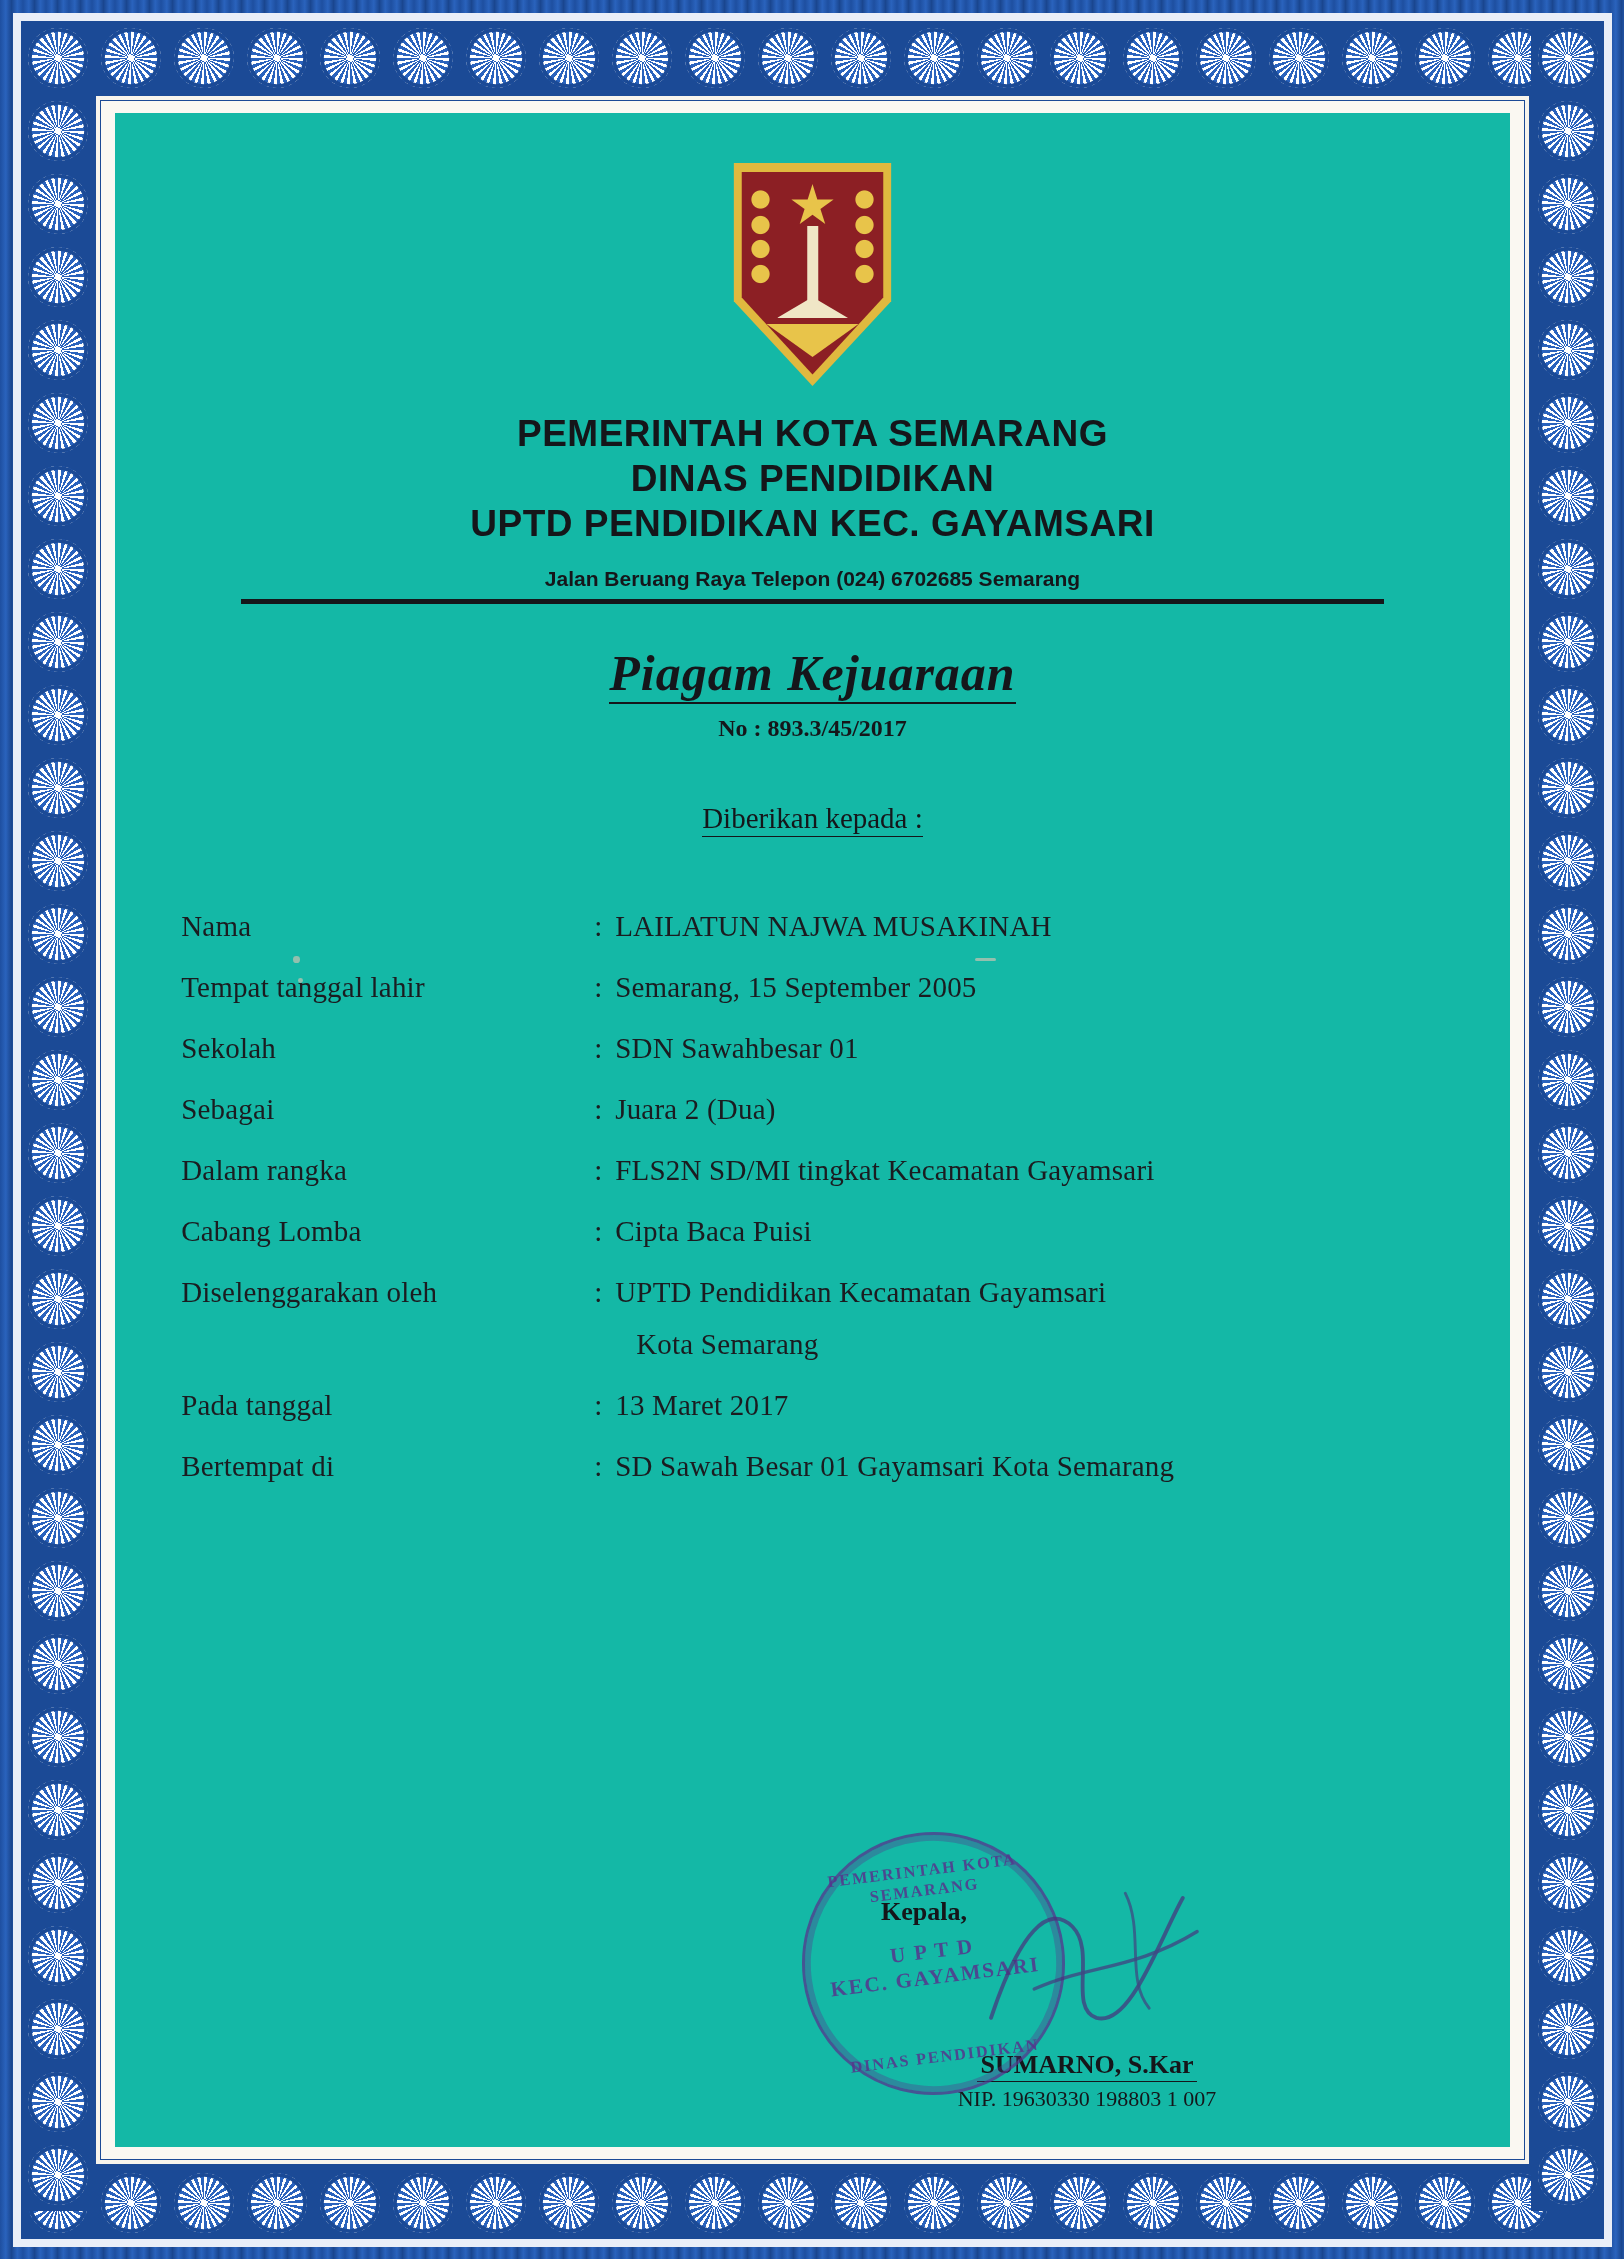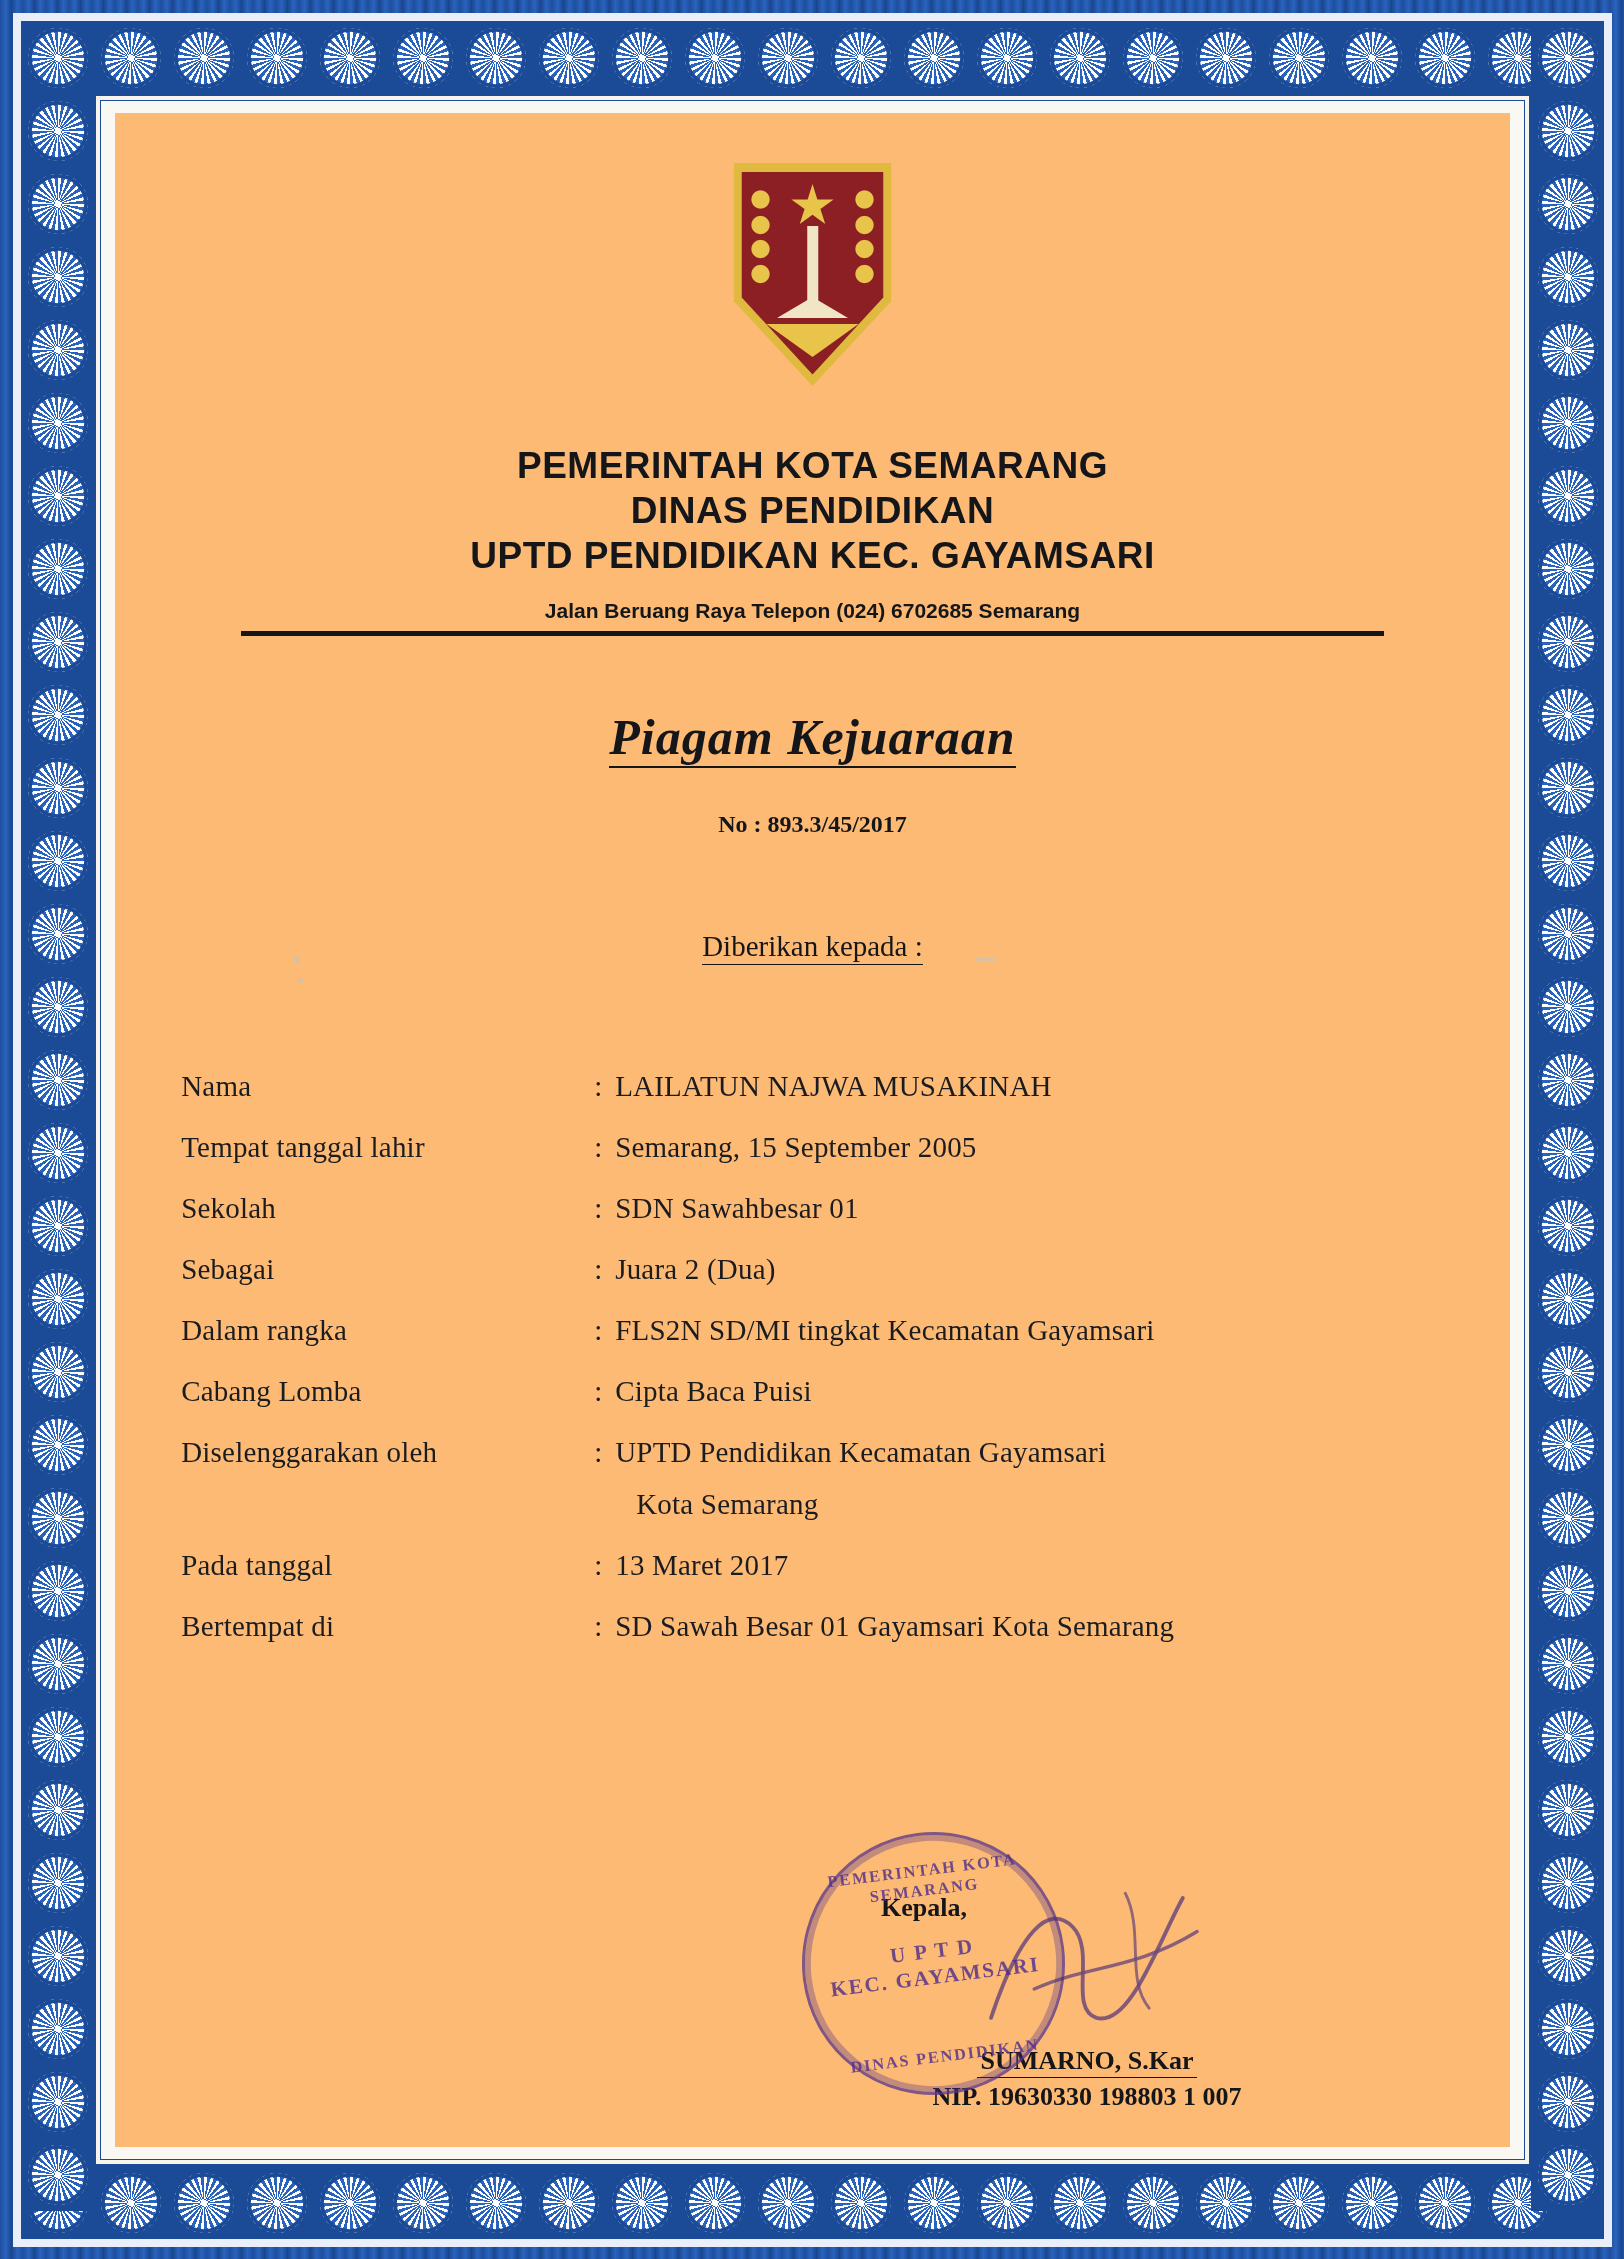--- a/index.html
+++ b/index.html
@@ -122,25 +122,24 @@
     background: #faf8f2;
   }
 
   
   .content {
     position: absolute;
     left: 115px;
     right: 115px;
     top: 113px;
     bottom: 113px;
-    background: #fdba74;
+    background: #14b8a6;
     display: flex;
     flex-direction: column;
     align-items: center;
-    gap: 32px;
   }
 
   .crest {
     margin-top: 50px;
     width: 171px;
     height: 223px;
     position: relative;
   }
   .crest-shield {
     position: absolute;
@@ -317,22 +316,22 @@
   .sign-gap { height: 123px; }
   .sign-name {
     font-size: 26px;
     font-weight: bold;
     border-bottom: 1.9px solid #15161a;
     display: inline-block;
     padding: 0 3.8px 1px;
   }
   .sign-nip {
     margin-top: 3.8px;
-    font-size: 26px;
-    font-weight: bold;
+    font-size: 22px;
+    font-weight: normal;
   }
 
   .stamp {
     position: absolute;
     left: 13.4px;
     bottom: 17.3px;
     width: 257px;
     height: 257px;
     border-radius: 50%;
     border: 3.8px solid rgba(86,52,140,0.75);

